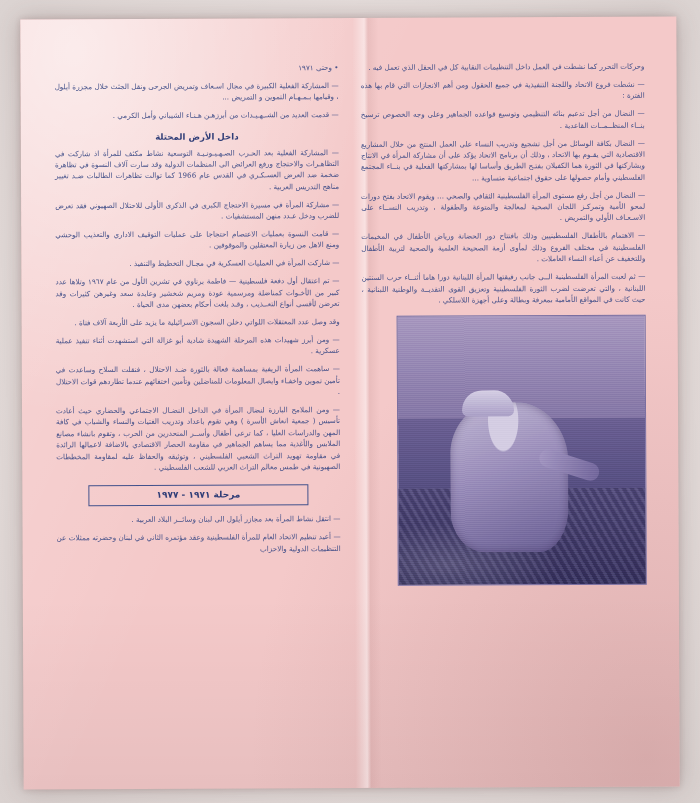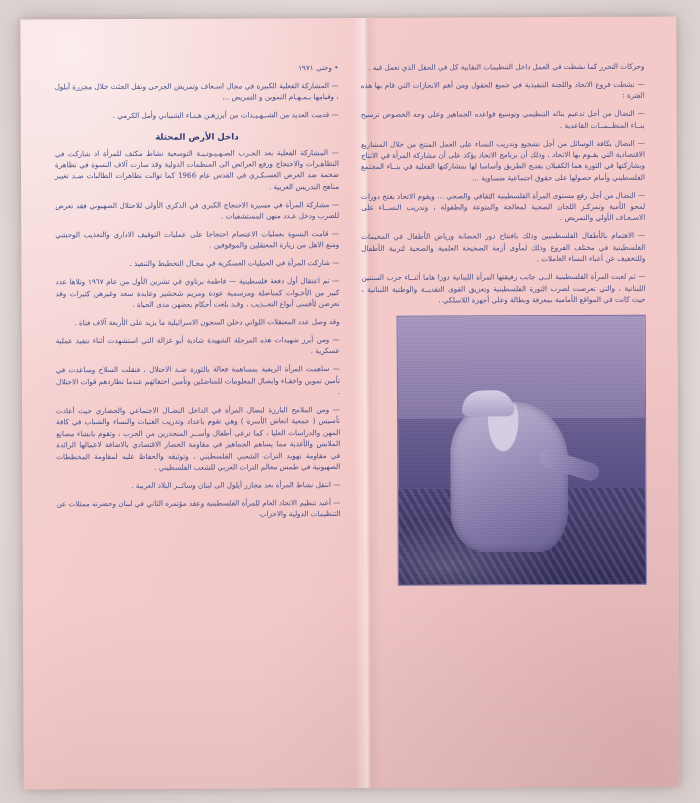--- a/index.html
+++ b/index.html
@@ -150,20 +150,21 @@
       <p class="t">— مشاركة المرأة في مسيرة الاحتجاج الكبرى في الذكرى الأولى للاحتلال الصهيوني فقد تعرض للضرب ودخل عـدد منهن المستشفيات .</p>
       <p class="t">— قامت النسوة بعمليات الاعتصام احتجاجا على عمليات التوقيف الاداري والتعذيب الوحشي ومنع الاهل من زيارة المعتقلين والموقوفين .</p>
       <p class="t">— شاركت المرأة في العمليات العسكرية في مجـال التخطيط والتنفيذ .</p>
       <p class="t">— تم اعتقال أول دفعة فلسطينية — فاطمة برناوي في تشرين الأول من عام ١٩٦٧ وتلاها عدد كبير من الأخـوات كمناضلة ومرسمية عودة ومريم شخشير وعايدة سعد وغيرهن كثيرات وقد تعرضن لأقسى أنواع التعــذيب ، وقـد بلغت أحكام بعضهن مدى الحياة .</p>
       <p class="t">وقد وصل عدد المعتقلات اللواتي دخلن السجون الاسرائيلية ما يزيد على الأربعة آلاف فتاة .</p>
       <p class="t">— ومن أبرز شهيدات هذه المرحلة الشهيدة شادية أبو غزالة التي استشهدت أثناء تنفيذ عملية عسكرية .</p>
       <p class="t">— ساهمت المرأة الريفية بمساهمة فعالة بالثورة ضـد الاحتلال ، فنقلت السلاح وساعدت في تأمين تموين واخفـاء وايصال المعلومات للمناضلين وتأمين اختفائهم عندما تطاردهم قوات الاحتلال .</p>
       <p class="t">— ومن الملامح البارزة لنضال المرأة في الداخل النضـال الاجتماعي والحضاري حيث أعادت تأسيس ( جمعية انعاش الأسرة ) وهي تقوم باعداد وتدريب الفتيات والنساء والشباب في كافة المهن والدراسات العليا ، كما ترعى أطفال وأســر المنحدرين من الحرب ، وتقوم بانشاء مصانع الملابس والأغذية مما يساهم الجماهير في مقاومة الحصار الاقتصادي بالاضافة لاعمالها الرائدة في مقاومة تهويد التراث الشعبي الفلسطيني ، وتوثيقه والحفاظ عليه لمقاومة المخططات الصهيونية في طمس معالم التراث العربي للشعب الفلسطيني .</p>
       <p class="t"></p>
 
+      <div class="banner">مرحلة ١٩٧١ - ١٩٧٧</div>
 
       <p class="t">— انتقل نشاط المرأة بعد مجازر أيلول الى لبنان وسائــر البلاد العربية .</p>
       <p class="t">— أعيد تنظيم الاتحاد العام للمرأة الفلسطينية وعقد مؤتمره الثاني في لبنان وحضرته ممثلات عن التنظيمات الدولية والاحزاب</p>
     </div>
 
     <div class="col">
       <p class="t">وحركات التحرر كما نشطت في العمل داخل التنظيمات النقابية كل في الحقل الذي تعمل فيه .</p>
       <p class="t">— نشطت فروع الاتحاد واللجنة التنفيذية في جميع الحقول ومن أهم الانجازات التي قام بها هذه الفترة :</p>
       <p class="t">— النضال من أجل تدعيم بنائه التنظيمي وتوسيع قواعده الجماهير وعلى وجه الخصوص ترسيخ بنــاء المنظــمــات القاعدية .</p>
       <p class="t">— النضال بكافة الوسائل من أجل تشجيع وتدريب النساء على العمل المنتج من خلال المشاريع الاقتصادية التي يقـوم بها الاتحاد ، وذلك أن برنامج الاتحاد يؤكد على أن مشاركة المرأة في الانتاج وبشاركتها في الثورة هما الكفيلان بفتـح الطريق وأساسا لها بمشاركتها الفعلية في بنــاء المجتمع الفلسطيني وأمام حصولها على حقوق اجتماعية متساوية ...</p>

